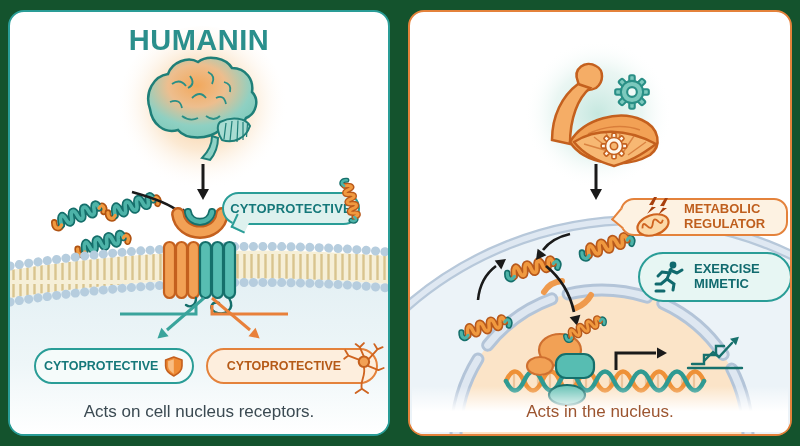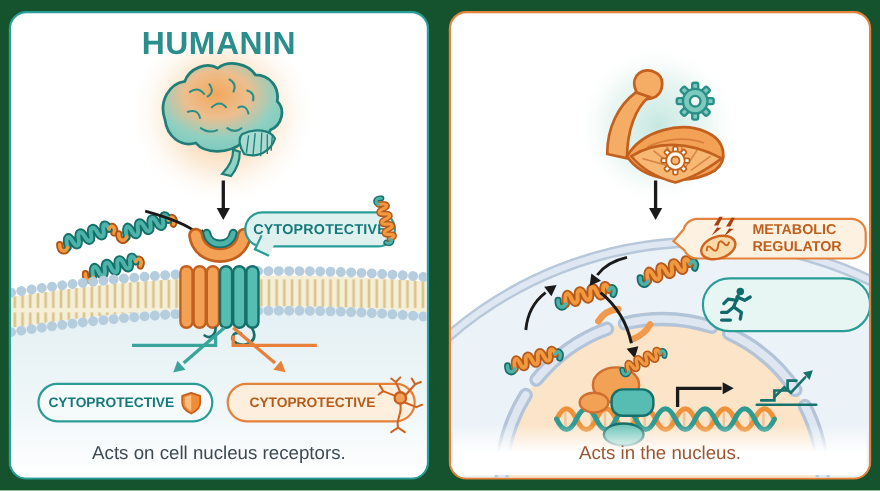--- a/index.html
+++ b/index.html
@@ -352,17 +352,18 @@
         <circle cx="19" cy="5" r="3.4" fill="#116a6e"></circle>
         <g stroke="#116a6e" stroke-width="3" fill="none" stroke-linecap="round">
           <path d="M17,9 L13,19"></path>
           <path d="M16,10 L23,13 M23,13 L28,10"></path>
           <path d="M16,13 L8,12 M8,12 L4,16"></path>
           <path d="M13,19 L20,24 L19,30"></path>
           <path d="M13,19 L7,24 L2,24"></path>
           <path d="M2,31 H10"></path>
         </g>
       </svg>
+      <span class="txt">EXERCISE MIMETIC</span>
     </div>
 
     <p class="caption">Acts in the nucleus.</p>
   </section>
 </div>
 
 </body></html>

